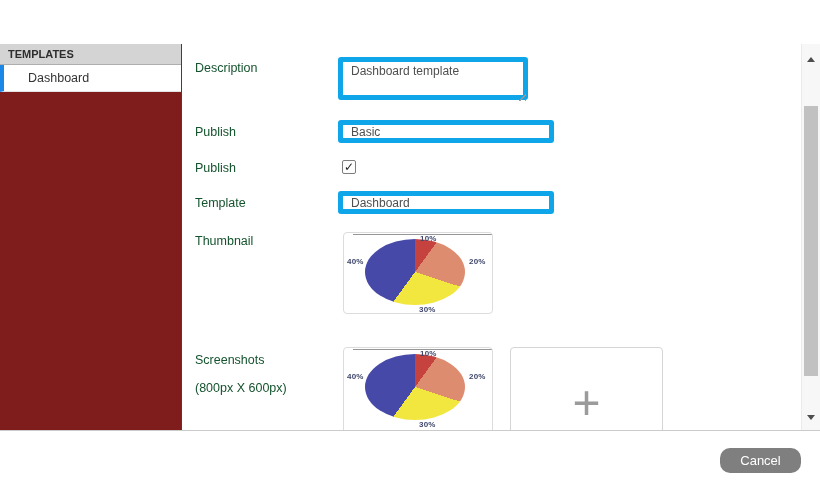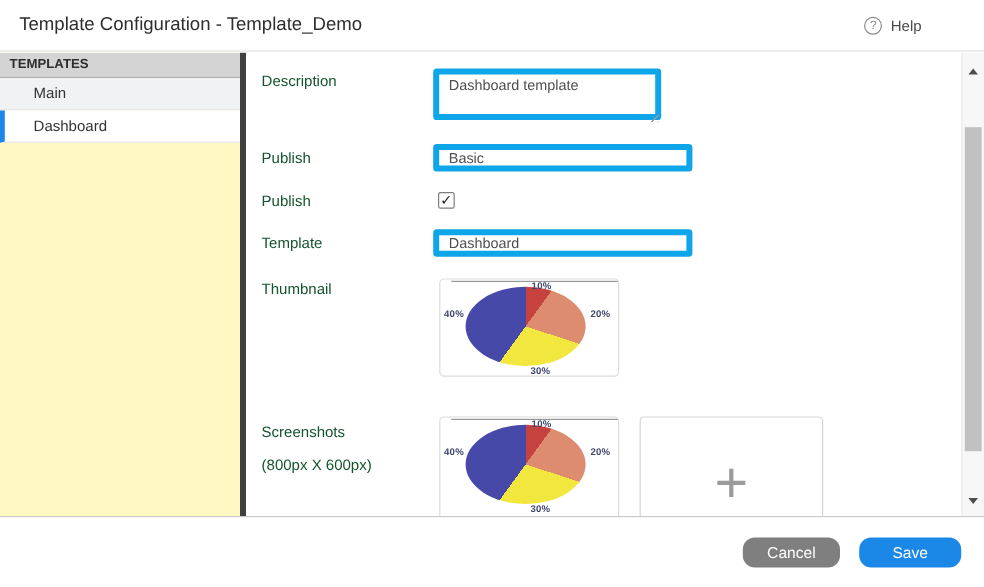--- a/index.html
+++ b/index.html
@@ -36,21 +36,21 @@
   .help-label { font-size: 12.5px; color: #4a4a4a; }
 
   
   .body {
     position: absolute; top: 44px; left: 0; right: 0; height: 386px;
     display: flex;
   }
 
   
   .sidebar {
-    width: 205px; background: #fef9c3; border-right: 5px solid #404040;
+    width: 182px; background: #7f1d1d; border-right: 1px solid #404040;
     flex: none;
   }
   .sidebar-header {
     height: 21px; background: #d4d4d4; border-bottom: 1px solid #aeaeae;
     font-size: 11px; font-weight: 700; color: #2e2e2e;
     padding-left: 8px; line-height: 20px;
   }
   .sidebar-item {
     height: 27px; line-height: 27px;
     padding-left: 28px; font-size: 12.5px; color: #333;
@@ -172,33 +172,25 @@
     font-size: 13px; color: #fff; cursor: pointer;
   }
   .btn-cancel { width: 81px; background: #7f7f7f; }
   .btn-save  { width: 85px; background: #1b87e6; }
 </style>
 </head>
 <body>
 
 <div class="window">
 
-  <div class="header">
-    <div class="title">Template Configuration - Template_Demo</div>
-    <div class="help">
-      <span class="help-icon">?</span>
-      <span class="help-label">Help</span>
-    </div>
-  </div>
 
   <div class="body">
 
     <div class="sidebar">
       <div class="sidebar-header">TEMPLATES</div>
-      <div class="sidebar-item">Main</div>
       <div class="sidebar-item selected">Dashboard</div>
     </div>
 
     <div class="content">
 
       <div class="form-row" style="top:13px;">
         <div class="row-label" style="padding-top:4px;">Description</div>
         <div class="row-field">
           <textarea class="field" style="">Dashboard template</textarea>
           <span class="resize-handle"></span>
@@ -271,16 +263,15 @@
     <div class="scrollbar">
       <div class="scroll-arrow up"></div>
       <div class="scroll-thumb"></div>
       <div class="scroll-arrow down"></div>
     </div>
 
   </div>
 
   <div class="footer">
     <button class="btn btn-cancel">Cancel</button>
-    <button class="btn btn-save">Save</button>
   </div>
 
 </div>
 
 </body></html>

